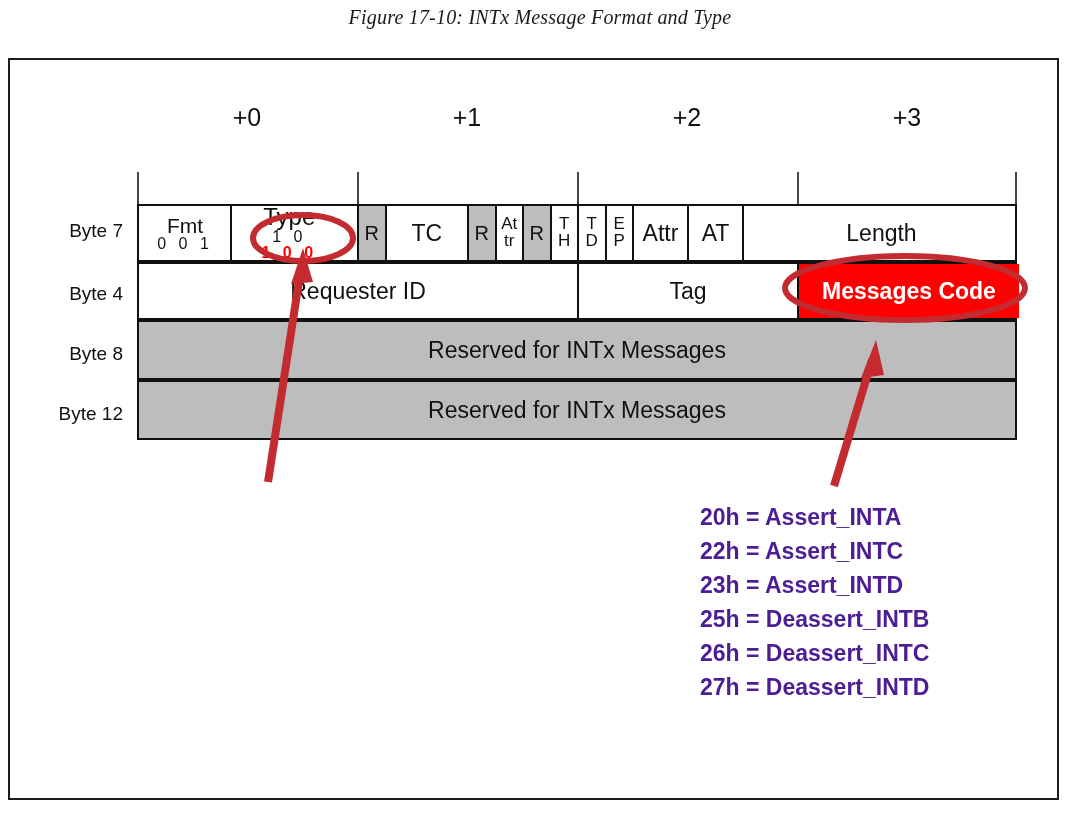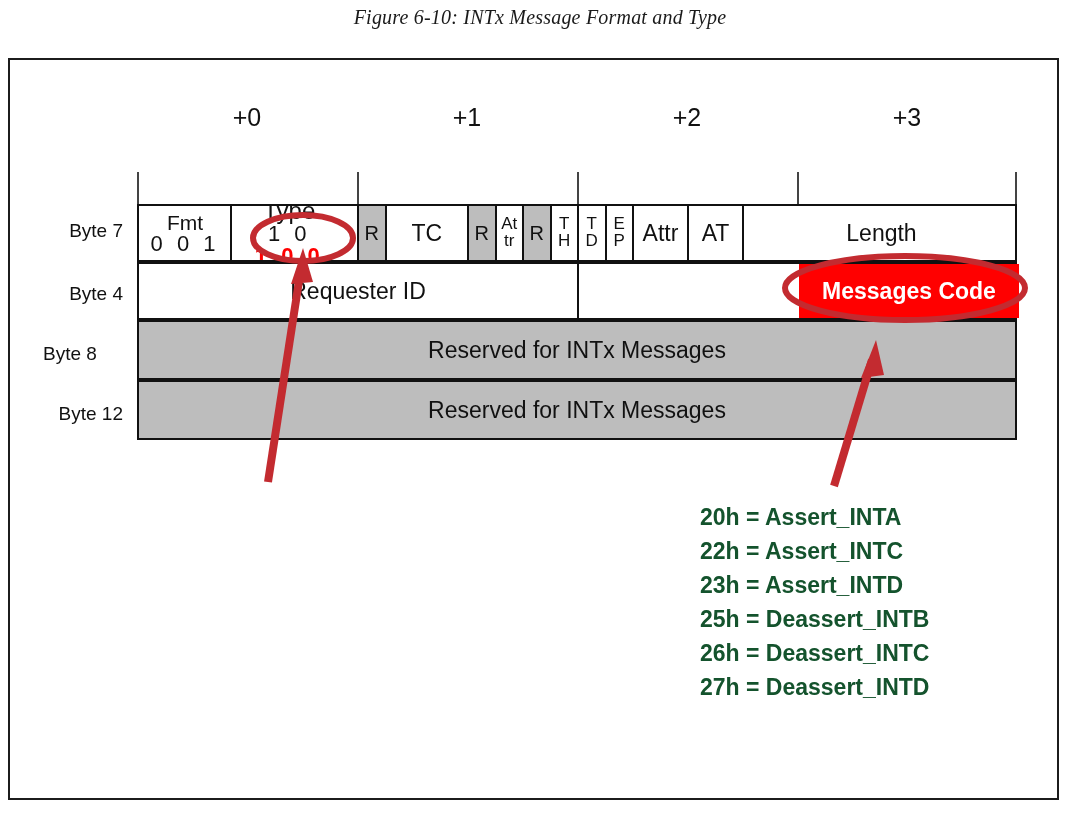--- a/index.html
+++ b/index.html
@@ -51,42 +51,42 @@
     font-size:23px;color:#111;overflow:hidden;white-space:nowrap;
   }
   .cell.last{border-right:none;}
   .cell.gray{background:#bdbdbd;}
   .row.gray{background:#bdbdbd;}
   .cell.red{background:#ff0000;color:#fff;font-weight:bold;font-size:23px;}
   .stack{display:flex;flex-direction:column;align-items:center;justify-content:center;
          line-height:1.0;}
   .stack span{display:block;text-align:center;}
   .vsmall{font-size:17px;line-height:.98;}
-  .bits{font-size:22px;letter-spacing:4px;}
+  .bits{font-size:16px;letter-spacing:4px;}
   .redbits{color:#ff0000;font-weight:bold;}
 
   
   .anno{
     position:absolute;color:#c32b30;font-weight:bold;
     font-size:23px;white-space:nowrap;
   }
   .legend{position:absolute;left:700px;top:500px;}
   .legend div{
-    color:#14532d;font-weight:bold;font-size:23px;
+    color:#4c1d95;font-weight:bold;font-size:23px;
     line-height:34px;white-space:nowrap;
   }
   svg.overlay{position:absolute;left:0;top:0;width:1080px;height:827px;
               pointer-events:none;overflow:visible;}
 </style>
 </head>
 <body>
 
 <div class="page">
 
-  <div class="caption">Figure 6-10: INTx Message Format and Type</div>
+  <div class="caption">Figure 17-10: INTx Message Format and Type</div>
 
   <div class="frame"></div>
 
   <div class="ruler">
     <div class="bigtick" style="left:0px;"></div>
     <div class="byteword" style="left:0px;width:220px;">+0</div>
     <div class="bigtick" style="left:220px;"></div>
     <div class="byteword" style="left:220px;width:220px;">+1</div>
     <div class="bigtick" style="left:440px;"></div>
     <div class="byteword" style="left:440px;width:220px;">+2</div>
@@ -159,21 +159,21 @@
         <div class="bittick" style="left: 852.5px;"></div>
         <div class="bitcell" style="left: 852.5px; width: 27.5px;">0</div>
         <div class="bittick" style="left: 878px;"></div>
       </div>
   </div>
 
   <div class="tbl">
 
     <div class="rowlabel" style="top:16px;">Byte 7</div>
     <div class="rowlabel" style="top:79px;">Byte 4</div>
-    <div class="rowlabel" style="top:139px;text-align:center;">Byte 8</div>
+    <div class="rowlabel" style="top:139px;">Byte 8</div>
     <div class="rowlabel" style="top:199px;">Byte 12</div>
 
     <div class="row" id="row-byte0" style="top:0px;height:58px;">
         <div class="cell" style="left: 1px; width: 92px;">
           <div class="stack">
             <span style="font-size: 21px;">Fmt</span>
             <span class="bits">0 0 1</span>
           </div>
         </div>
         <div class="cell" style="left: 82.5px; width: 137.5px;">
@@ -209,20 +209,21 @@
             <span>E</span>
             <span>P</span>
           </div>
         </div>
         <div class="cell" style="left: 495px; width: 55px;">Attr</div>
         <div class="cell" style="left: 550px; width: 55px;">AT</div>
         <div class="cell last" style="left: 605px; width: 275px;">Length</div>
       </div>
     <div class="row" id="row-byte4" style="top:58px;height:58px;">
         <div class="cell" style="left: 0px; width: 440px;">Requester ID</div>
+        <div class="cell" style="left: 440px; width: 220px;">Tag</div>
         <div class="cell red last" style="left: 660px; width: 220px;">Messages Code</div>
       </div>
 
     <div class="row gray" id="row-byte8" style="top:116px;height:60px;">
       <div class="cell last" style="left:0;width:876px;">Reserved for INTx Messages</div>
     </div>
 
     <div class="row gray" id="row-byte12" style="top:176px;height:60px;">
       <div class="cell last" style="left:0;width:876px;">Reserved for INTx Messages</div>
     </div>

